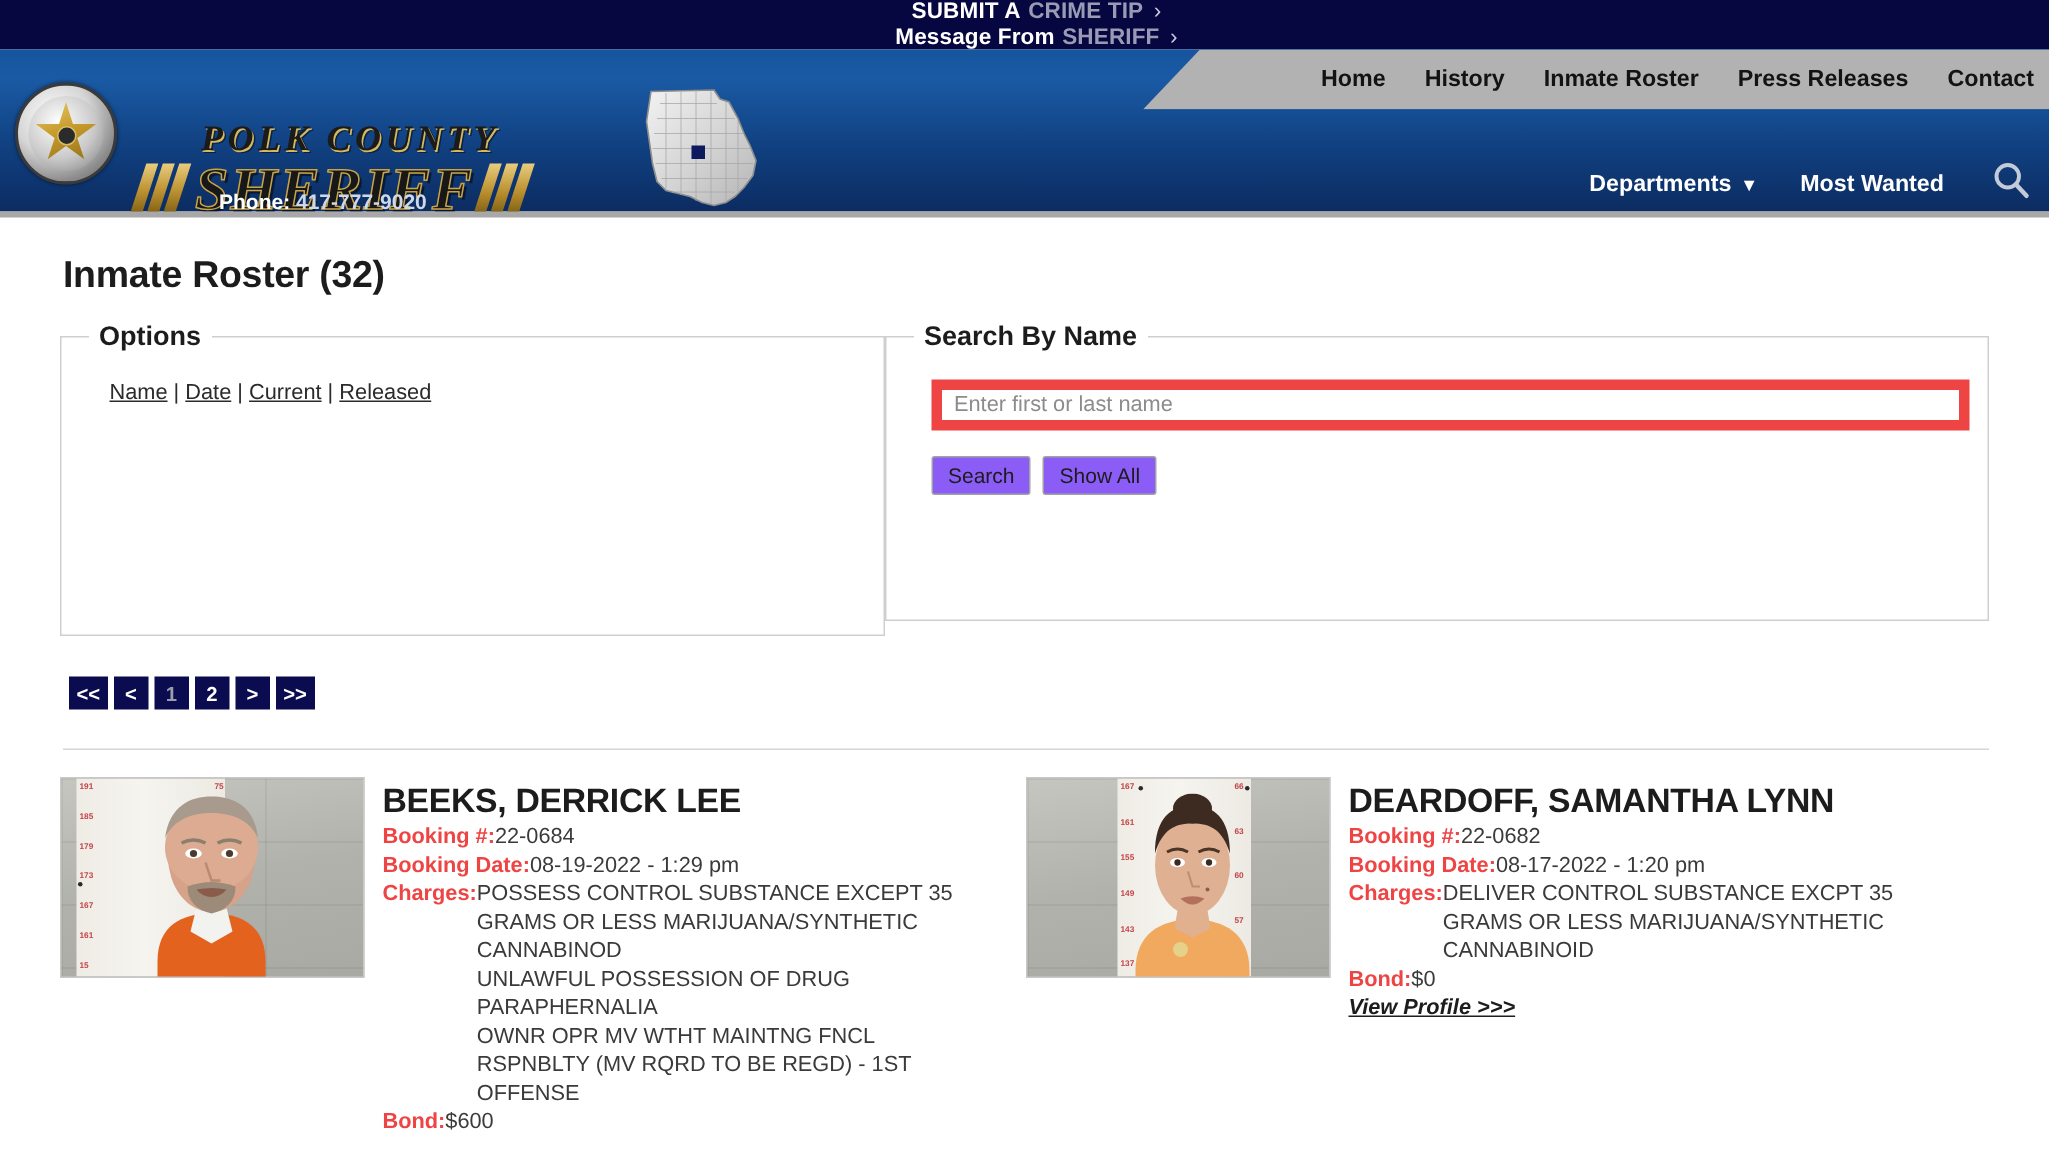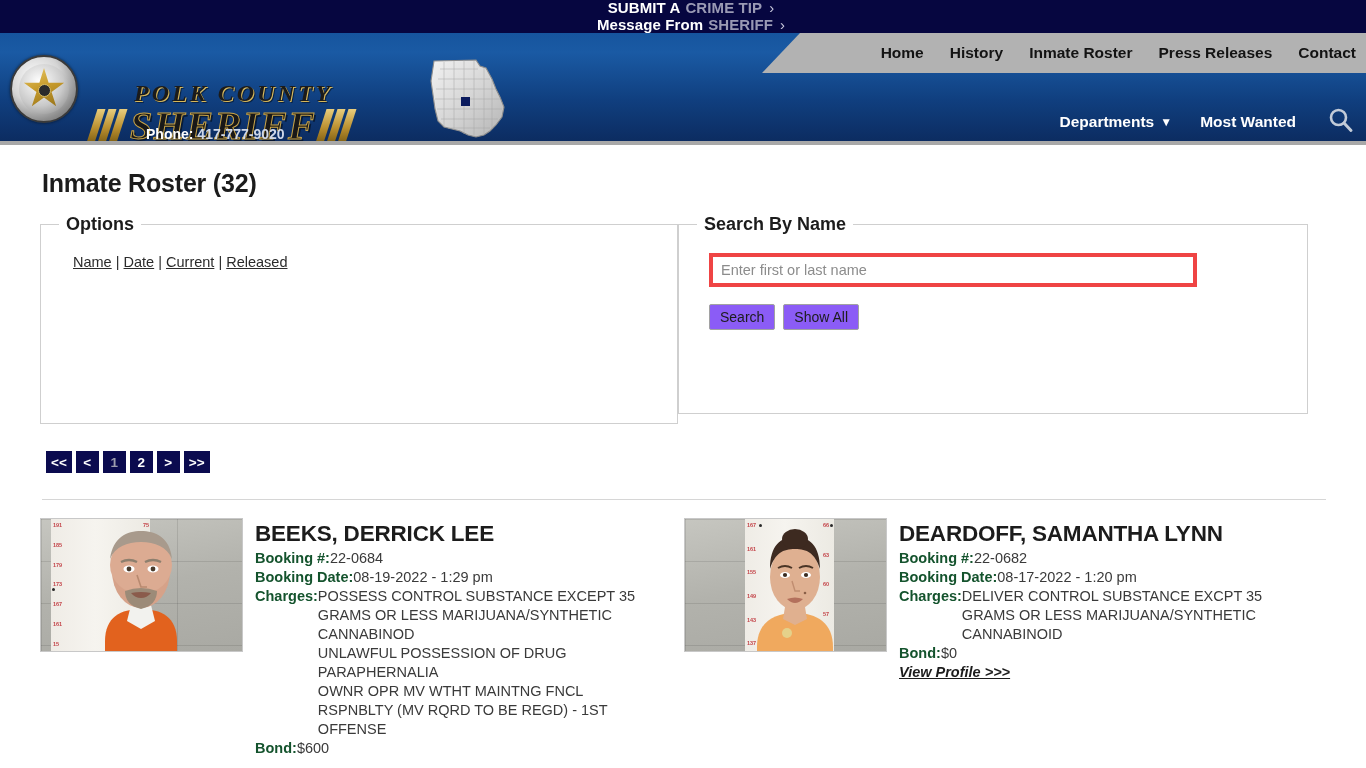--- a/index.html
+++ b/index.html
@@ -203,24 +203,24 @@
   .options-box { width: 638px; height: 210px; }
   .search-box { width: 630px; height: 200px; margin-left: 6px; }
   .search-box > legend { font-size: 15px; font-weight: bold; margin-left: 4px; padding: 0 5px; }
 
   .optline { margin: 8px 0 0 20px; font-size: 14.5px; color: #2b2b2b; line-height: 1.9; }
   .optline a { color: #2b2b2b; text-decoration: underline; cursor: pointer; }
   .optline .sep { text-decoration: none; color: #2b2b2b; }
 
   .name-input {
     display: block;
-    width: 488px;
+    width: 692px;
     height: 34px;
     margin: 12px 0 0 18px;
-    border: 4px solid #ef4444;
+    border: 7px solid #ef4444;
     padding: 0 8px;
     font-size: 14.5px;
     font-family: "Liberation Sans", sans-serif;
     color: #2b2b2b;
     background: #ffffff;
     outline: none;
   }
   .name-input::placeholder { color: #8c8c8c; }
 
   .btnrow { margin: 17px 0 0 18px; display: flex; }
@@ -295,21 +295,21 @@
   .info { margin-left: 12px; padding-top: 4px; }
   .inmate-name {
     font-size: 22.5px;
     font-weight: bold;
     color: #1c1c1c;
     letter-spacing: -.2px;
     line-height: 1.1;
     margin-bottom: 2px;
   }
   .frow { font-size: 14.5px; color: #3a3a3a; line-height: 19px; }
-  .frow b { color: #14532d; }
+  .frow b { color: #ef4444; }
   .charges { display: flex; }
   .charges b { flex: none; align-self: flex-start; }
   .charges .clist { }
   .charges .clist div { max-width: 330px; }
   .record.second .charges .clist div { max-width: 355px; }
   .viewprofile {
     display: inline-block;
     margin-top: 0px;
     font-size: 14.5px;
     font-weight: bold;

